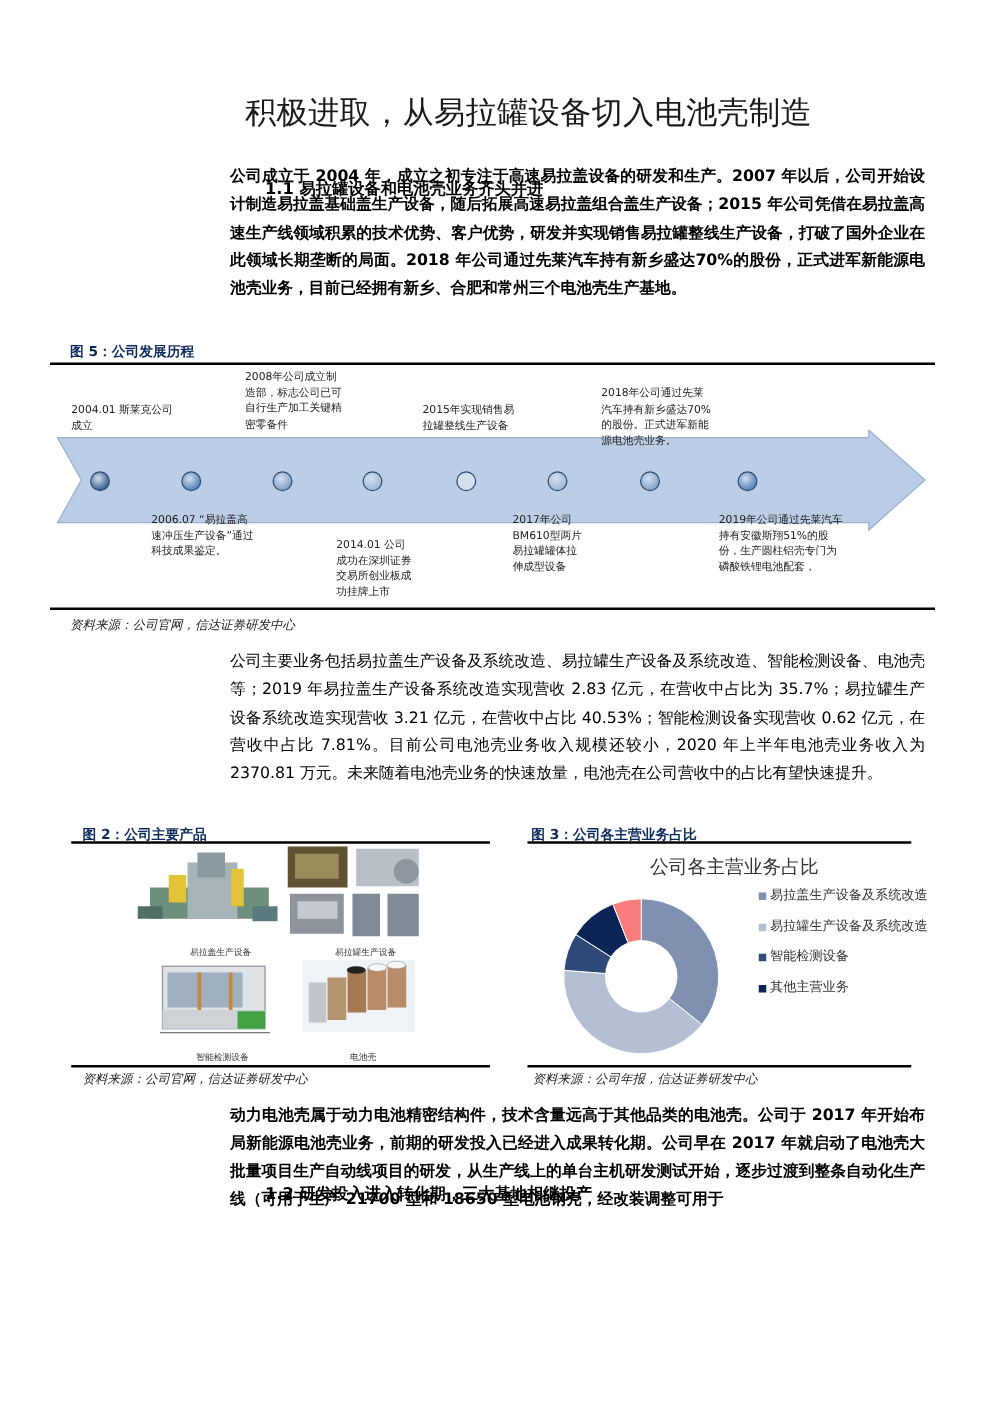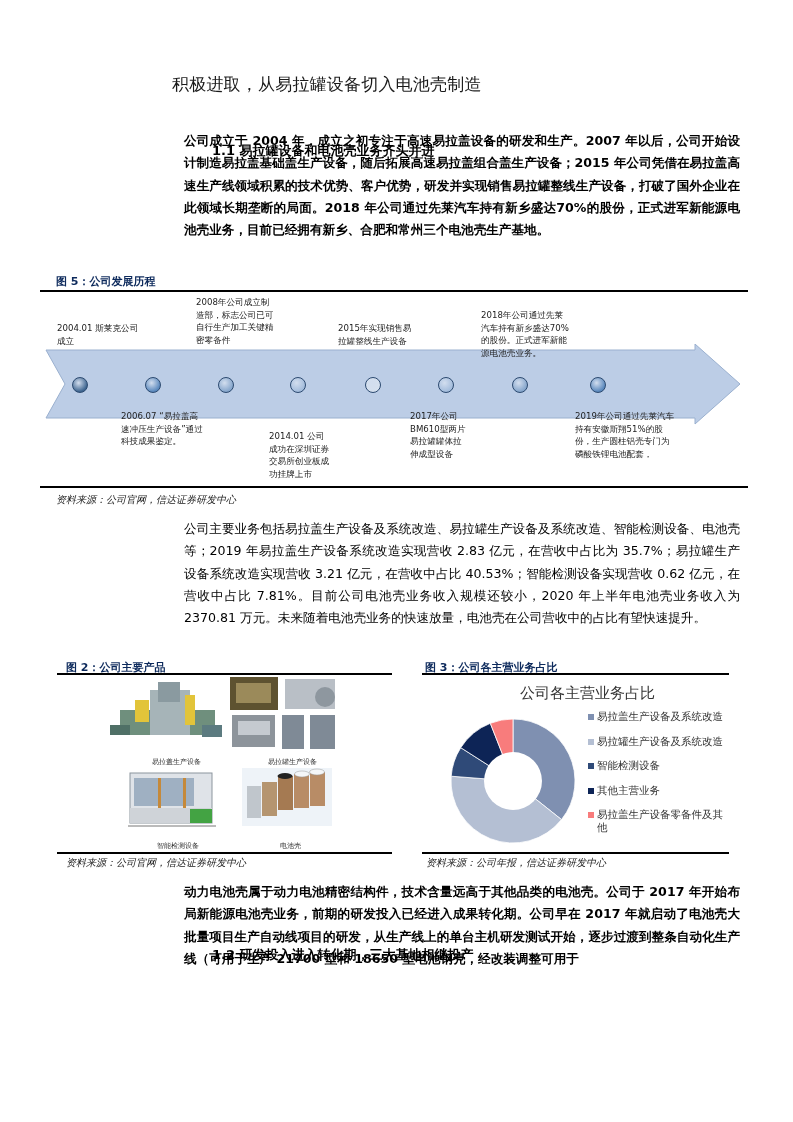--- a/index.html
+++ b/index.html
@@ -1,27 +1,27 @@
 <!DOCTYPE html>
 <html><head>
 <meta charset="utf-8">
 <style>
   html, body { margin: 0; padding: 0; background: #ffffff; }
   body { width: 793px; height: 1122px; position: relative; overflow: hidden; font-family: "DejaVu Sans", "Liberation Sans", sans-serif; color: #000; }
   .abs { position: absolute; }
-  .h1 { left: 172px; top: 73px; font-size: 17px; color: #1a1a1a; letter-spacing: 0.2px; white-space: nowrap; }
+  .h1 { left: 196px; top: 73px; font-size: 25px; color: #1a1a1a; letter-spacing: 0.2px; white-space: nowrap; }
   .h2 { left: 212px; font-size: 13px; font-weight: bold; white-space: nowrap; margin-top: 34px; }
   .para { left: 184px; width: 556px; font-size: 12.6px; line-height: 22.3px; text-align: justify; }
   .para.bold { font-weight: bold; }
   .fig-title { font-size: 11px; font-weight: bold; color: #0d2a5c; white-space: nowrap; }
   .rule { background: #000; height: 2px; }
   .source { font-size: 10px; font-style: italic; color: #222; white-space: nowrap; font-family: "DejaVu Serif", serif; }
   .tl-text { font-size: 8.6px; line-height: 12.5px; color: #222; width: 82px; }
   .dot { width: 16px; height: 16px; border-radius: 50%; border: 1.3px solid #2c4a70; box-sizing: border-box; }
-  .pie-legend { left: 588px; font-size: 10.5px; color: #333; }
+  .pie-legend { left: 607px; font-size: 10.5px; color: #333; text-align: center; }
   .leg-item { display: flex; align-items: flex-start; margin-bottom: 11.5px; line-height: 13px; }
   .leg-sw { width: 6px; height: 6px; margin: 4px 3px 0 0; flex: none; }
   .prod-cap { font-size: 7px; color: #333; font-family: "DejaVu Serif", serif; white-space: nowrap; }
 </style>
 </head>
 <body>
 
 <div class="abs h1">积极进取，从易拉罐设备切入电池壳制造</div>
 <div class="abs h2" style="top:108px;">1.1 易拉罐设备和电池壳业务齐头并进</div>
 <div class="abs para bold" style="top:130px;">公司成立于 2004 年，成立之初专注于高速易拉盖设备的研发和生产。2007 年以后，公司开始设计制造易拉盖基础盖生产设备，随后拓展高速易拉盖组合盖生产设备；2015 年公司凭借在易拉盖高速生产线领域积累的技术优势、客户优势，研发并实现销售易拉罐整线生产设备，打破了国外企业在此领域长期垄断的局面。2018 年公司通过先莱汽车持有新乡盛达70%的股份，正式进军新能源电池壳业务，目前已经拥有新乡、合肥和常州三个电池壳生产基地。</div>
@@ -138,24 +138,20 @@
         <span>易拉罐生产设备及系统改造</span>
       </div>
       <div class="leg-item">
         <span class="leg-sw" style="background: rgb(47, 74, 120);"></span>
         <span>智能检测设备</span>
       </div>
       <div class="leg-item">
         <span class="leg-sw" style="background: rgb(13, 36, 86);"></span>
         <span>其他主营业务</span>
       </div>
-      <div class="leg-item">
-        <span class="leg-sw" style="background: rgb(248, 124, 124);"></span>
-        <span>易拉盖生产设备零备件及其他</span>
-      </div>
     </div>
 </div>
 
 <div class="abs rule" style="left:422px; top:852px; width:307px; height:1.5px;"></div>
 <div class="abs source" style="left:426px; top:856px;">资料来源：公司年报，信达证券研发中心</div>
 
 <div class="abs h2" style="top:912px;">1.2 研发投入进入转化期，三大基地相继投产</div>
 <div class="abs para bold" style="top:881px;">动力电池壳属于动力电池精密结构件，技术含量远高于其他品类的电池壳。公司于 2017 年开始布局新能源电池壳业务，前期的研发投入已经进入成果转化期。公司早在 2017 年就启动了电池壳大批量项目生产自动线项目的研发，从生产线上的单台主机研发测试开始，逐步过渡到整条自动化生产线（可用于生产 21700 型和 18650 型电池钢壳，经改装调整可用于</div>
 
 </body></html>

